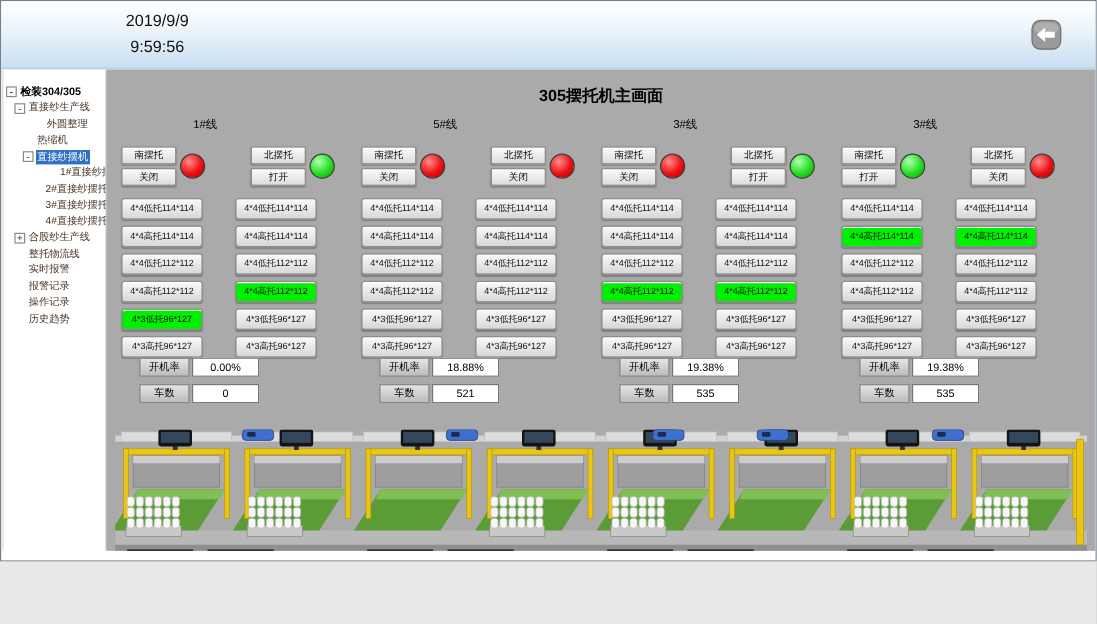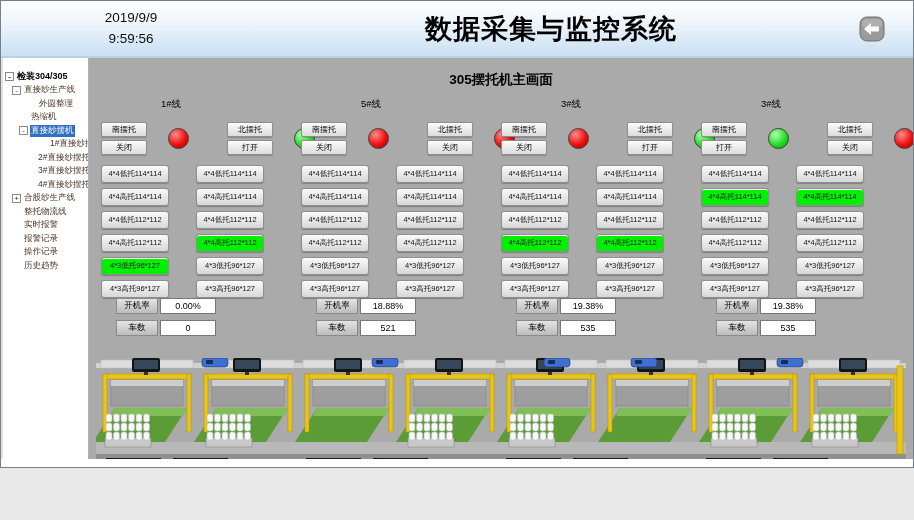--- a/index.html
+++ b/index.html
@@ -28,21 +28,21 @@
   .lbl.selected { background:#2f6fc4; color:#fff; }
 
   
   .content { position:absolute; top:57px; left:88px; right:0; bottom:8px; background:#aaaaaa; overflow:hidden; }
   .screen-title { position:absolute; top:13px; left:0; right:0; text-align:center;
     font-size:13.5px; font-weight:bold; color:#000; }
   .lines-row { position:absolute; top:38px; left:7px; display:flex; }
   .line-col { width:200px; position:relative; box-sizing:border-box; }
   .line-name { width:150px; text-align:center; margin-top:2px; font-size:9.5px; color:#000; }
   .stations { display:flex; gap:38px; margin-left:5px; margin-top:11px; }
-  .station { display:flex; align-items:center; gap:21px;font-family:Liberation Mono, monospace; }
+  .station { display:flex; align-items:center; gap:3px;font-family:Liberation Mono, monospace; }
   .sbtn-stack { display:flex; flex-direction:column; gap:3px; }
   .sbtn { width:46px; height:15px; font-size:8px; display:flex; align-items:center; justify-content:center;
     background:linear-gradient(#fbfbfb,#dcdcdc); border:1px solid #8e8e8e; border-radius:2px;
     box-shadow:inset 0 1px 0 #fff, 0 1px 1px rgba(0,0,0,.2); cursor:pointer; color:#000; box-sizing:border-box; }
   .lamp { width:21px; height:21px; border-radius:50%; border:1.5px solid #3c3c3c; box-sizing:border-box; }
   .lamp.red   { background:radial-gradient(circle at 35% 30%, #ff8d8d 0%, #ef1010 55%, #a30000 100%); }
   .lamp.green { background:radial-gradient(circle at 35% 30%, #b4ffb4 0%, #22e022 55%, #089a08 100%); }
   .pallet-grid { display:flex; gap:27px; margin-left:5px; margin-top:10px; }
   .pallet-col { display:flex; flex-direction:column; gap:5.5px; }
   .pbtn { width:68px; height:17.5px; font-size:7.5px; display:flex; align-items:center; justify-content:center;
@@ -69,21 +69,20 @@
 </head>
 <body>
 
 <div class="window">
 
   <div class="titlebar">
     <div class="datetime">
       <div>2019/9/9</div>
       <div>9:59:56</div>
     </div>
-    <div class="app-title">数据采集与监控系统</div>
     <div class="exit-btn">
       <svg width="26" height="26" viewBox="0 0 26 26">
         <rect x="1" y="1" width="24" height="24" rx="7" fill="#9a9a9a" stroke="#6e6e6e"></rect>
         <rect x="3" y="3" width="20" height="9" rx="5" fill="#b8b8b8" opacity="0.7"></rect>
         <polygon points="12,7 5,13 12,19" fill="#ffffff"></polygon>
         <rect x="12" y="10.5" width="8" height="5" rx="1" fill="#ffffff"></rect>
       </svg>
     </div>
   </div>
 

